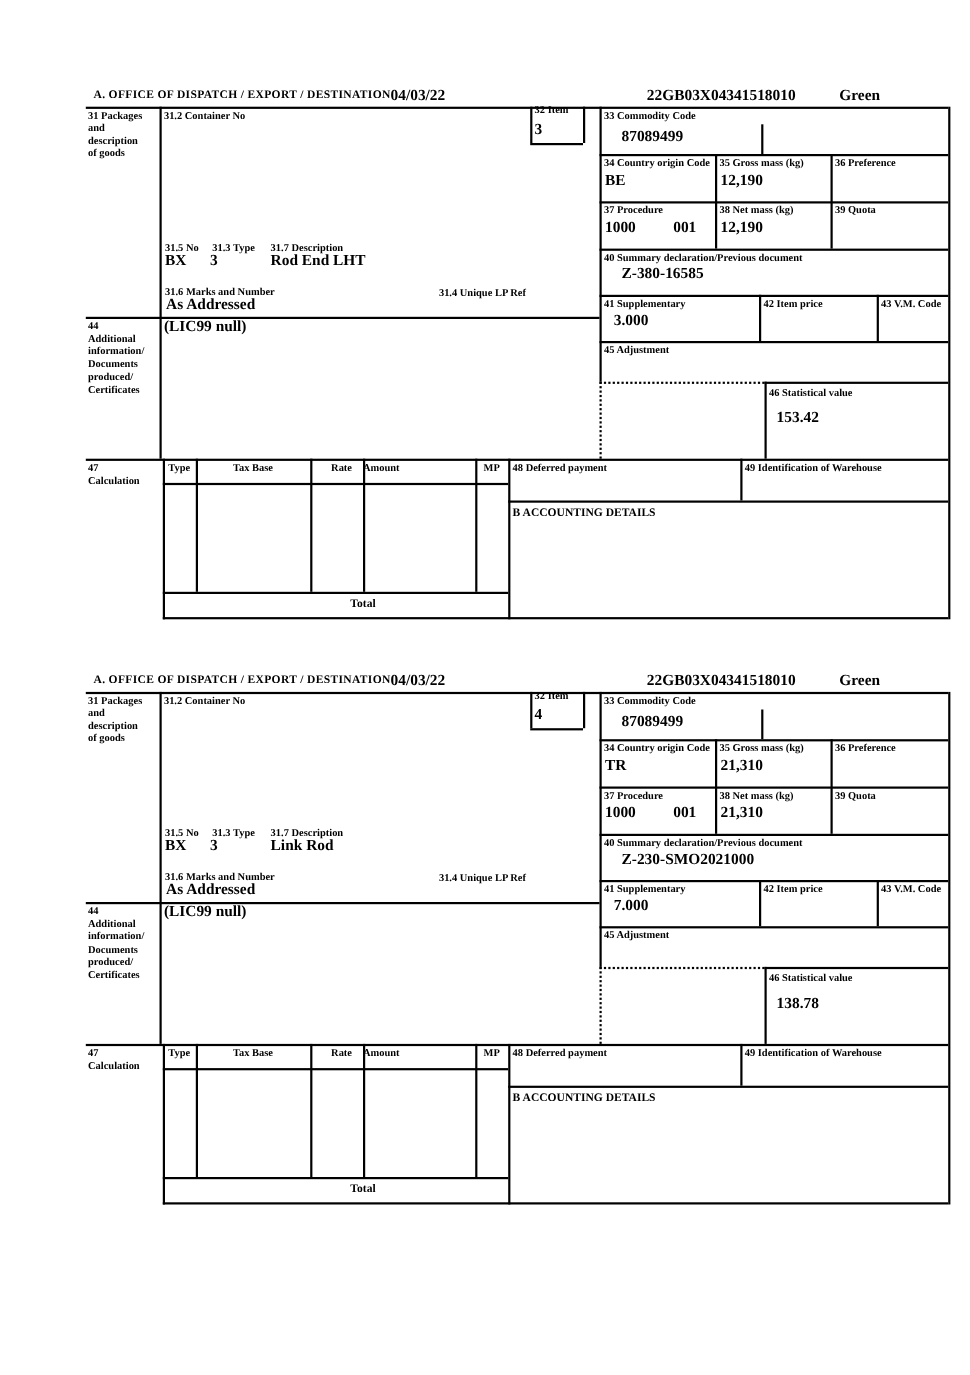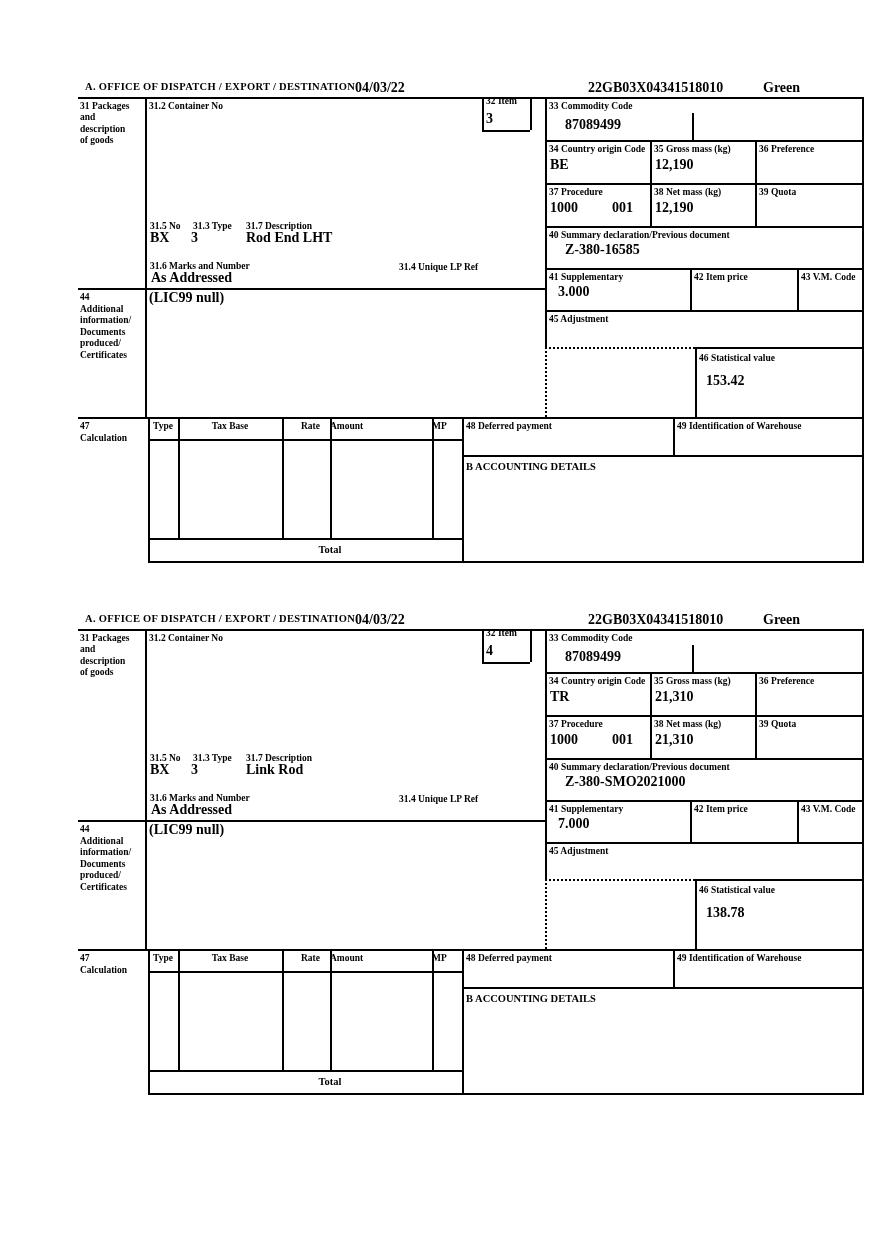--- a/index.html
+++ b/index.html
@@ -65,21 +65,21 @@
   .x31_7{left:246px;top:150px}
   .t31_6{left:150px;top:181px}          .t31_4{left:399px;top:182px}
   .x31_6{left:151px;top:190px}
   .t44n{left:80px;top:212px}            .t44t{left:80px;top:224px;width:58px}
   .x44{left:149px;top:210px}
   .t47n{left:80px;top:341px}            .t47t{left:80px;top:353px}
   .thType{left:148px;top:341px;width:30px;text-align:center}
   .thTax{left:178px;top:341px;width:104px;text-align:center}
   .thRate{left:282px;top:341px;width:42px;text-align:right;padding-right:4px}
   .thAmount{left:330px;top:341px;width:96px;padding-right:6px}
-  .thMP{left:432px;top:341px;width:30px;text-align:left}
+  .thMP{left:432px;top:341px;width:30px;text-align:center}
   .t48{left:466px;top:341px}            .t49{left:677px;top:341px}
   .tB{left:466px;top:381px;font-size:10.5px}
   .tTotal{left:148px;top:464px;width:364px;text-align:center;font-size:10.5px}
 </style>
 </head>
 <body>
 
 <div class="page">
 
   <div class="sheet" style="top:80px">
@@ -235,21 +235,21 @@
     <div class="lb t31_5">31.5 No</div>
     <div class="lb t31_3">31.3 Type</div>
     <div class="lb t31_7">31.7 Description</div>
     <div class="val x31_5">BX</div>
     <div class="val x31_3">3</div>
     <div class="val x31_7">Link Rod</div>
     <div class="lb t31_6">31.6 Marks and Number</div>
     <div class="lb t31_4">31.4 Unique LP Ref</div>
     <div class="val x31_6">As Addressed</div>
     <div class="lb t40">40 Summary declaration/Previous document</div>
-    <div class="val x40">Z-380-SMO2021000</div>
+    <div class="val x40">Z-230-SMO2021000</div>
     <div class="lb t41">41 Supplementary</div>
     <div class="val x41">7.000</div>
     <div class="lb t42">42 Item price</div>
     <div class="lb t43">43 V.M. Code</div>
     <div class="lb t44n">44</div>
     <div class="lb wrap t44t">Additional information/ Documents produced/ Certificates</div>
     <div class="val x44">(LIC99 null)</div>
     <div class="lb t45">45 Adjustment</div>
     <div class="lb t46">46 Statistical value</div>
     <div class="val x46">138.78</div>

